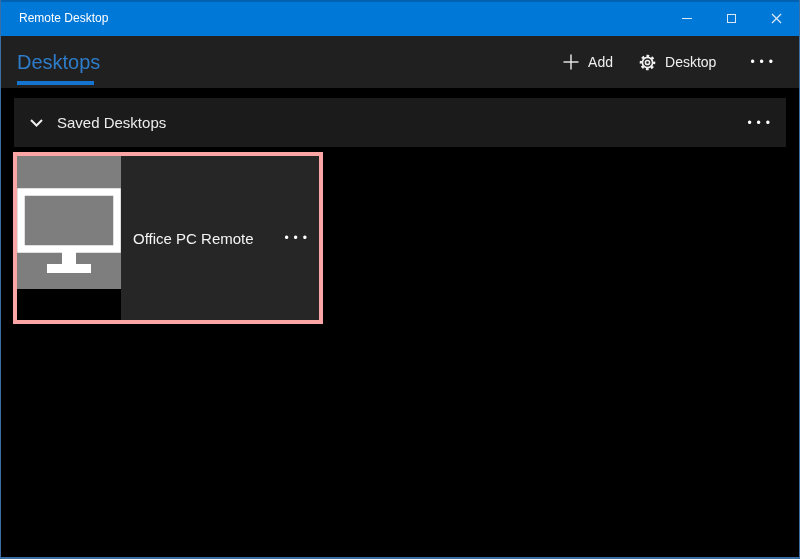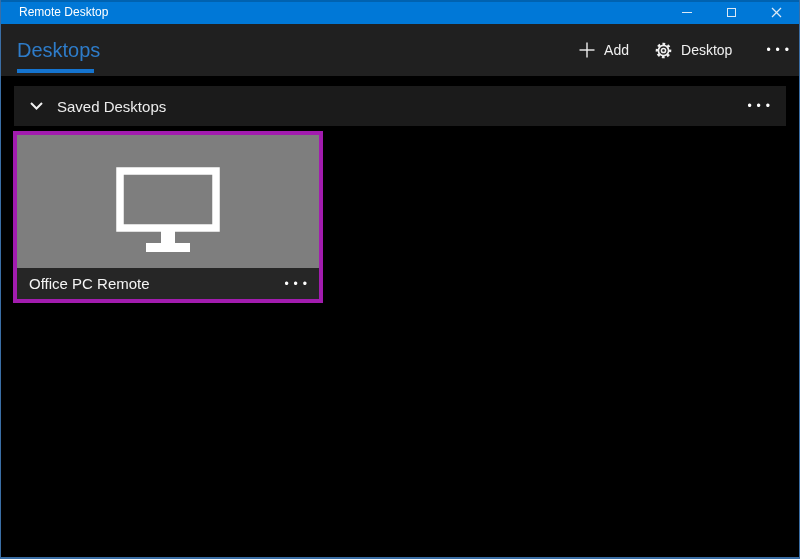--- a/index.html
+++ b/index.html
@@ -4,48 +4,48 @@
 <style>
   * { margin:0; padding:0; box-sizing:border-box; }
   body { background:#333; font-family:"Liberation Sans", sans-serif; }
   .window {
     position:relative; width:800px; height:559px; background:#000;
     border-left:1px solid #3a6ea5; border-right:1px solid #3a6ea5; border-bottom:2px solid #3a6ea5;
     overflow:hidden;
   }
   
   .titlebar {
-    height:24px; background:#0078d7; display:flex; align-items:center;
+    height:36px; background:#0078d7; display:flex; align-items:center;
     box-shadow: inset 0 2px 0 rgba(0,0,0,0.18);
   }
   .titlebar-title { color:#fff; font-size:12px; padding-left:18px; flex:1; }
   .win-controls { display:flex; height:100%; }
   .win-btn { width:45px; height:100%; display:flex; align-items:center; justify-content:center; cursor:default; }
   .min-glyph { width:10px; height:1px; background:#dce9f5; }
   .max-glyph { width:9px; height:9px; border:1px solid #dce9f5; }
   
   .header { height:52px; background:#202020; display:flex; align-items:center; position:relative;justify-content:center; }
   .pivot-tab { position:relative; margin-left:16px; color:#2e7cc9; font-size:20px; line-height:52px; }
   .pivot-underline { position:absolute; left:16px; bottom:3px; width:77px; height:4px; background:#1574cf; }
-  .header-actions { margin-left:auto; display:flex; align-items:center; padding-right:10px; }
+  .header-actions { margin-left:auto; display:flex; align-items:center; padding-right:26px; }
   .header-action { display:flex; align-items:center; margin-left:26px; color:#f0f0f0; font-size:14px; cursor:default; }
   .header-action svg { margin-right:9px; display:block; }
   .more-dots { color:#fff; font-size:12px; letter-spacing:5px; margin-right:-5px; line-height:1; }
   .header-more { margin-left:34px; }
   
   .saved-bar {
-    margin:10px 13px 0 13px; height:40px; background:#1b1b1b;
+    margin:10px 13px 0 13px; height:49px; background:#1b1b1b;
     display:flex; align-items:center; color:#ececec; font-size:15px;
   }
   .saved-chevron { margin-left:16px; margin-right:14px; display:flex; align-items:center; cursor:default; }
   .saved-more { margin-left:auto; padding-right:16px; cursor:default; }
   
   .tile {
     margin:5px 0 0 12px; width:310px; height:172px;
-    border:4px solid #a21caf; cursor:pointer; display:flex; flex-direction:column;
+    border:4px solid #fca5a5; cursor:pointer; display:flex; flex-direction:row;
   }
   .tile-body { height:133px; background:#7e7e7e; display:flex; justify-content:center; align-items:flex-start; padding-top:32px; }
   .tile-label-bar { flex:1; background:#262626; display:flex; align-items:center; padding:0 12px; }
   .tile-name { color:#f5f5f5; font-size:15px; }
   .tile-more { margin-left:auto; cursor:default; }
 </style>
 </head>
 <body>
 
 <div class="window">

